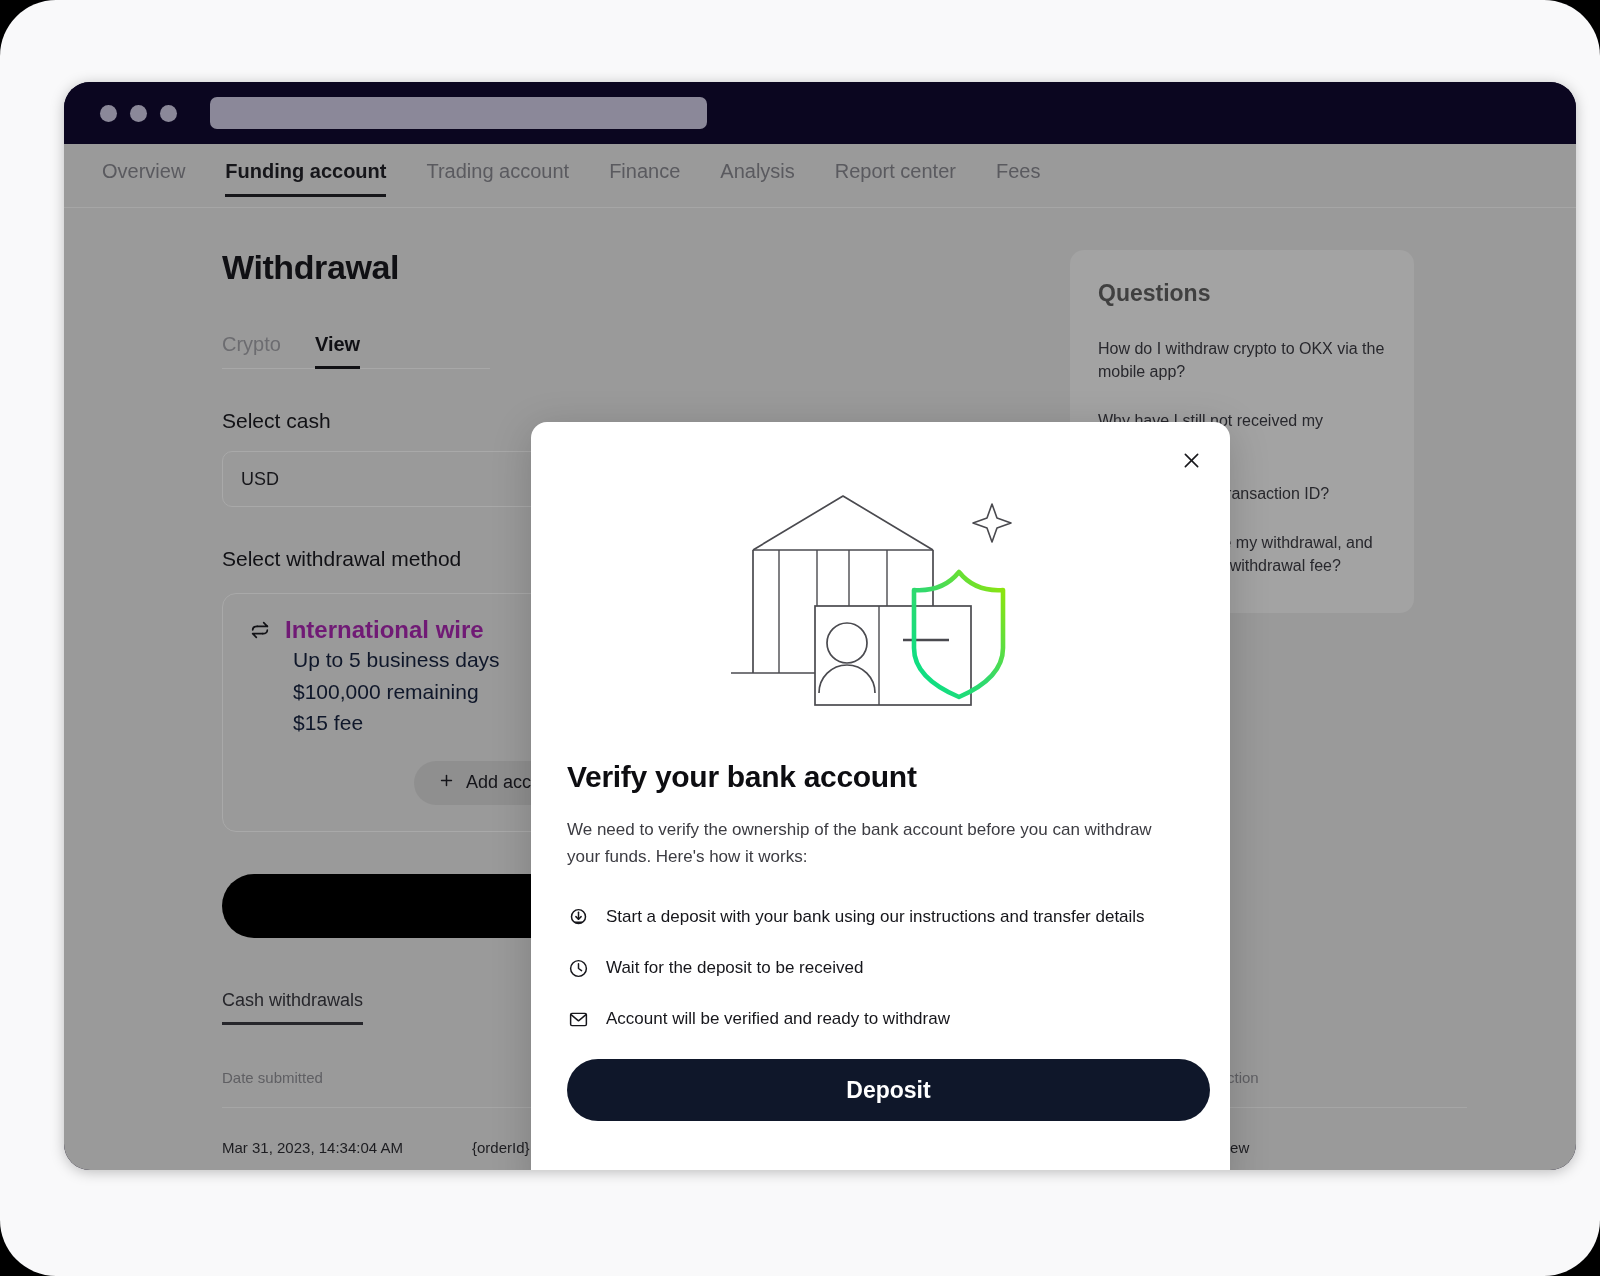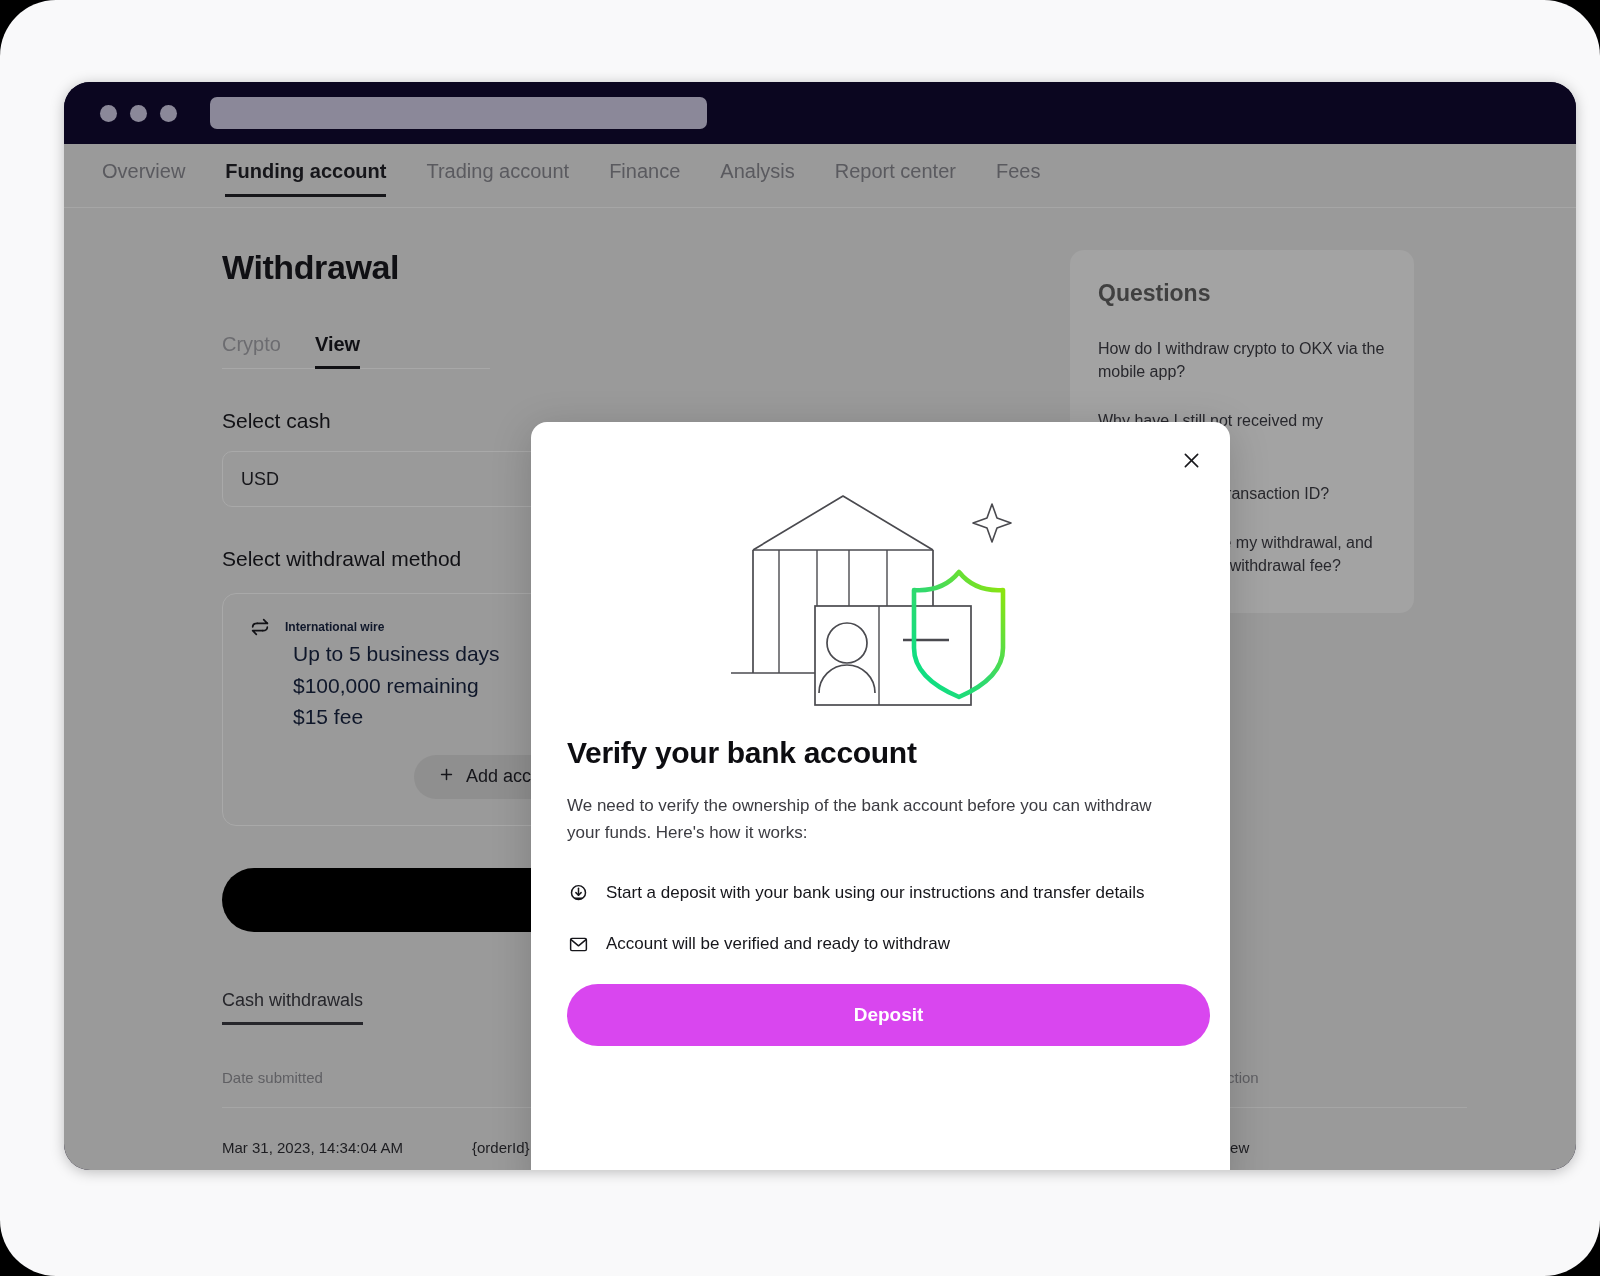--- a/index.html
+++ b/index.html
@@ -178,23 +178,23 @@
     border-radius: 14px;
     padding: 22px 26px 26px 26px;
     cursor: pointer;
   }
   #method-head {
     display: flex;
     align-items: center;
     gap: 14px;
   }
   #method-title {
-    font-size: 12px;
-    font-weight: 700;
-    color: #0f172a;
+    font-size: 24px;
+    font-weight: 700;
+    color: #701a75;
   }
   .method-meta {
     margin-left: 44px;
     font-size: 21px;
     color: #0f172a;
     line-height: 1.5;
   }
   #add-account-btn {
     margin: 22px auto 0 auto;
     width: 177px;
@@ -304,21 +304,21 @@
   }
   #modal-illustration {
     margin: 66px auto 0 auto;
     width: 300px;
     height: 230px;
   }
   #modal-body {
     padding: 0 36px;
   }
   #modal-title {
-    margin-top: 18px;
+    margin-top: 42px;
     font-size: 30px;
     font-weight: 700;
     color: #0d0d11;
     letter-spacing: -.3px;
   }
   #modal-desc {
     margin-top: 22px;
     font-size: 17px;
     line-height: 1.6;
     color: #3c3c42;
@@ -343,24 +343,24 @@
     height: 22px;
     flex: 0 0 22px;
     display: flex;
     align-items: center;
     justify-content: center;
   }
   #deposit-btn {
     margin: 27px 36px 0 36px;
     width: 643px;
     height: 62px;
-    background: #d946ef;
+    background: #0f172a;
     border-radius: 31px;
     color: #ffffff;
-    font-size: 19px;
+    font-size: 23px;
     font-weight: 700;
     display: flex;
     align-items: center;
     justify-content: center;
     border: none;
     cursor: pointer;
     font-family: "Liberation Sans", sans-serif;
   }
 </style>
 </head>
@@ -522,20 +522,29 @@
                 <svg width="21" height="21" viewBox="0 0 24 24" fill="none" stroke="#16161b" stroke-width="1.7" stroke-linecap="round" stroke-linejoin="round">
                   <circle cx="12" cy="11" r="8"></circle>
                   <line x1="12" y1="6" x2="12" y2="14"></line>
                   <polyline points="9 11 12 14 15 11"></polyline>
                   <line x1="8" y1="17.5" x2="16" y2="17.5"></line>
                 </svg>
               </span>
               <span class="step-text">Start a deposit with your bank using our instructions and transfer details</span>
             </li>
 
+            <li class="step">
+              <span class="step-icon">
+                <svg width="21" height="21" viewBox="0 0 24 24" fill="none" stroke="#16161b" stroke-width="1.7" stroke-linecap="round" stroke-linejoin="round">
+                  <circle cx="12" cy="12" r="9"></circle>
+                  <polyline points="12 6.5 12 12 15.5 14.5"></polyline>
+                </svg>
+              </span>
+              <span class="step-text">Wait for the deposit to be received</span>
+            </li>
 
             <li class="step">
               <span class="step-icon">
                 <svg width="21" height="21" viewBox="0 0 24 24" fill="none" stroke="#16161b" stroke-width="1.7" stroke-linecap="round" stroke-linejoin="round">
                   <rect x="3" y="5" width="18" height="14" rx="1.5"></rect>
                   <polyline points="3.5 6.5 12 13.5 20.5 6.5"></polyline>
                 </svg>
               </span>
               <span class="step-text">Account will be verified and ready to withdraw</span>
             </li>

